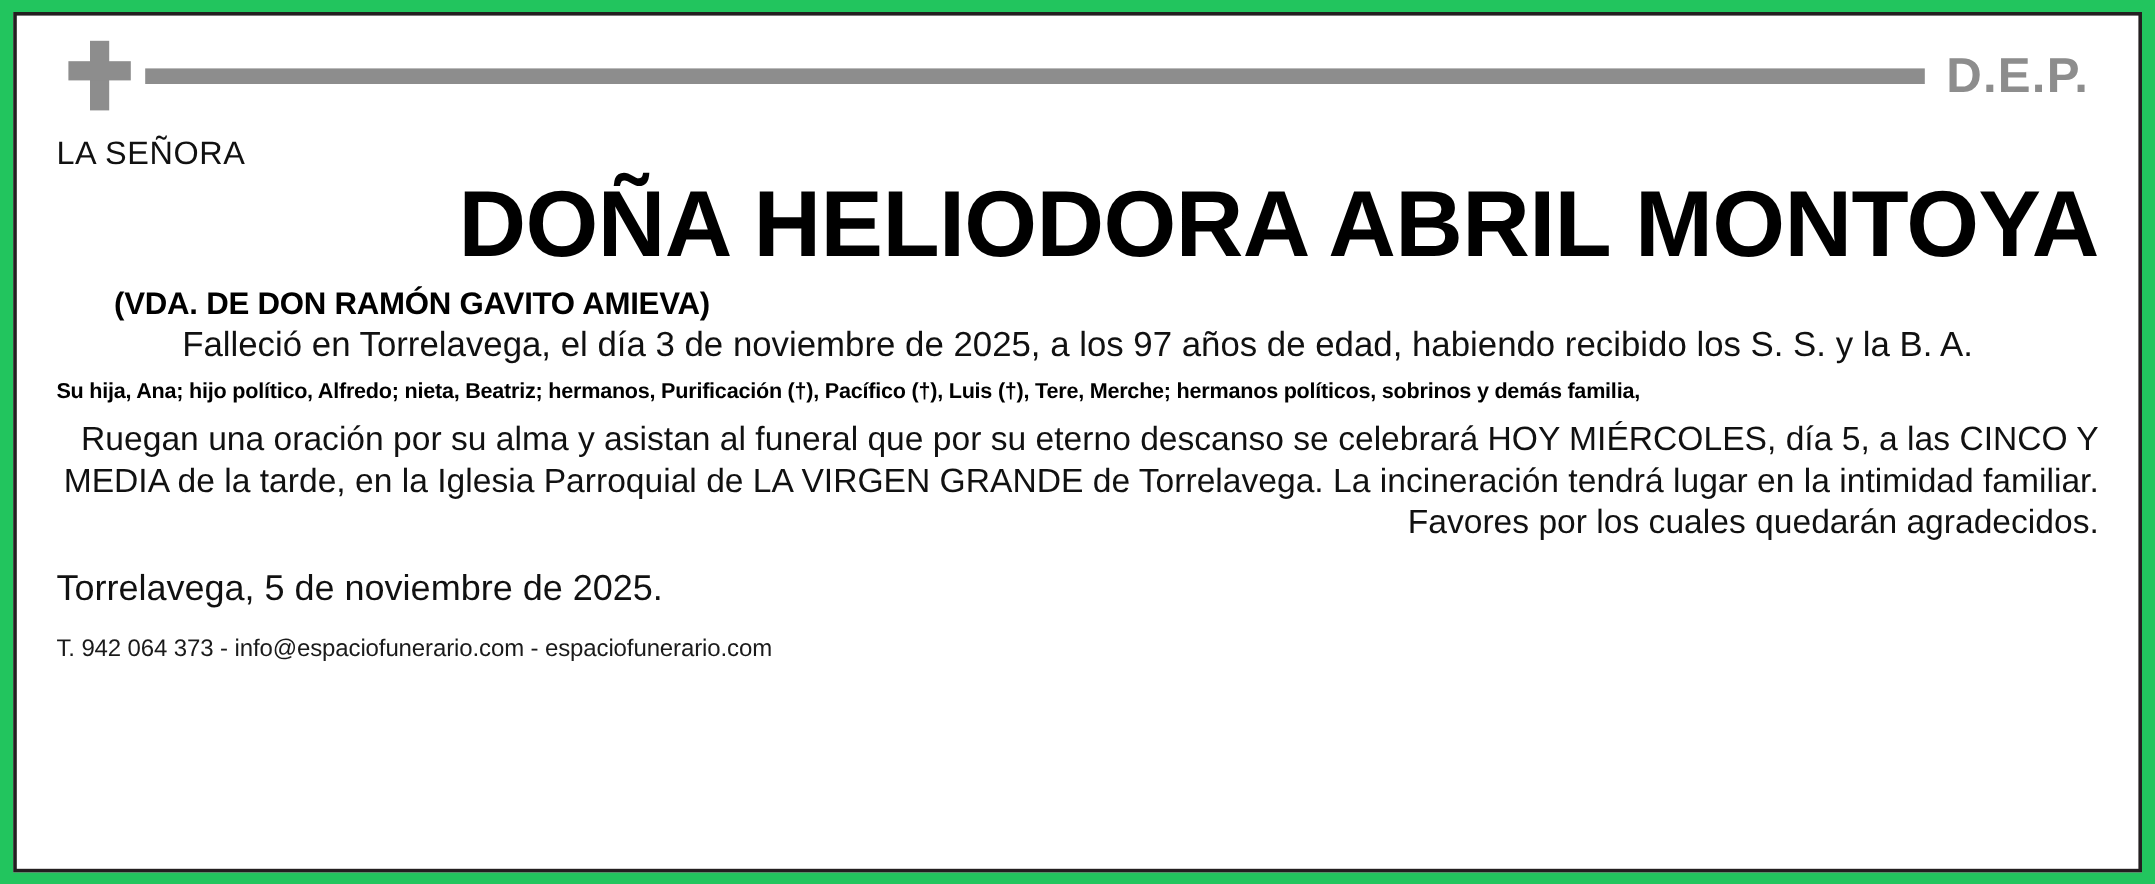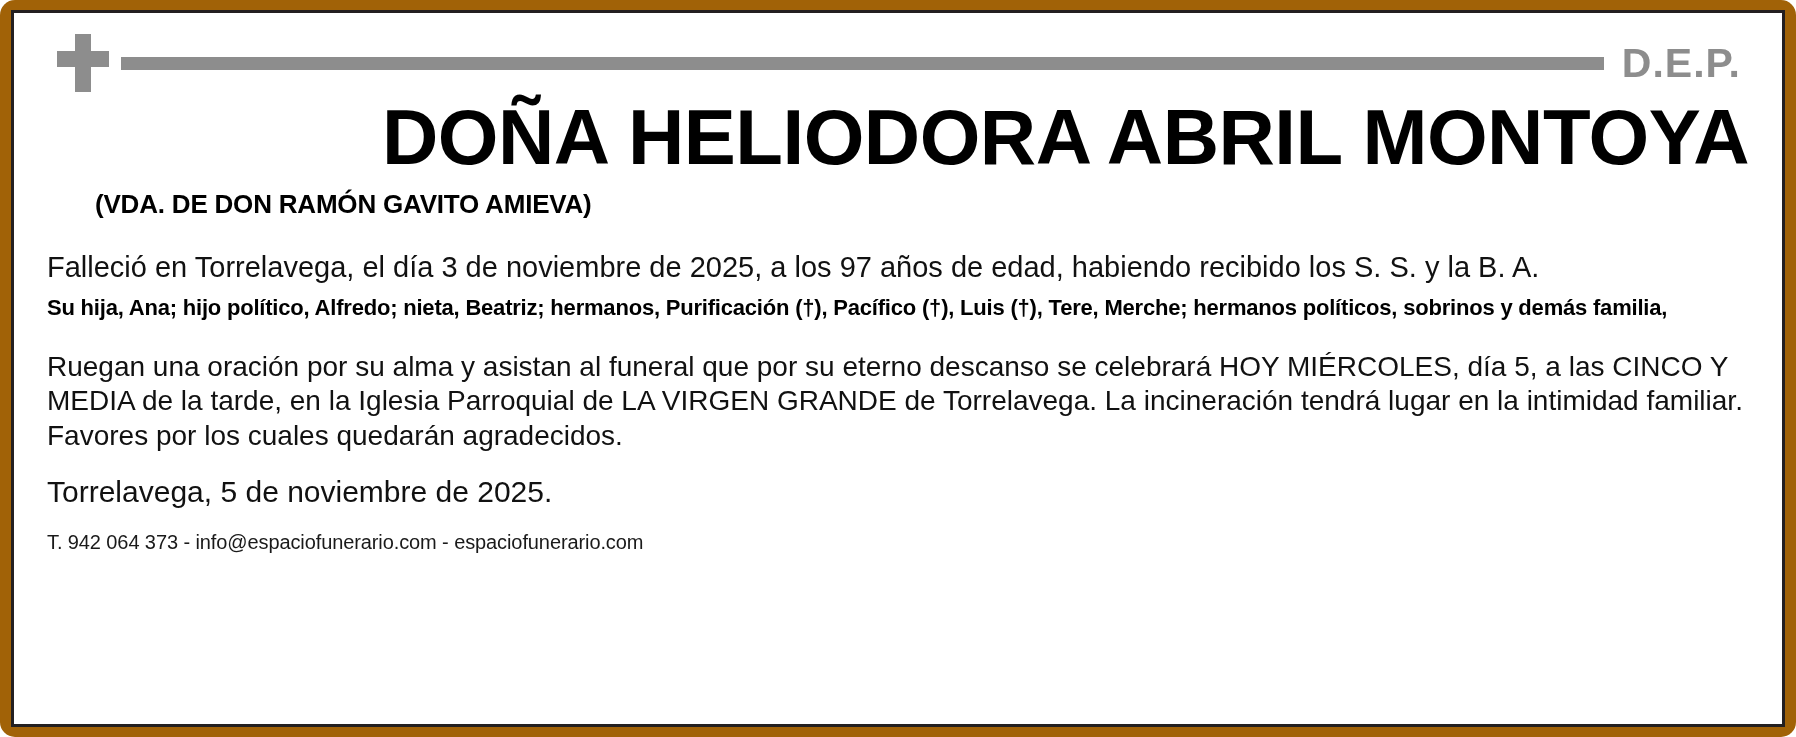--- a/index.html
+++ b/index.html
@@ -8,24 +8,23 @@
     background: #ffffff;
   }
   body {
     font-family: "Liberation Sans", sans-serif;
     -webkit-font-smoothing: antialiased;
   }
   .obituary-page {
     width: 1796px;
     height: 737px;
     box-sizing: border-box;
-    background: #a16207;
+    background: #22c55e;
     position: relative;
     overflow: hidden;
-    border-radius: 15px;
   }
   .obituary-frame {
     position: absolute;
     left: 11px;
     top: 10px;
     right: 11px;
     bottom: 10px;
     border: 3px solid #231f20;
     box-sizing: border-box;
     background: #ffffff;
@@ -107,36 +106,38 @@
     font-size: 26px;
     font-weight: bold;
     color: #000000;
     margin-top: 12px;
     letter-spacing: -0.2px;
     margin-left: 48px;
   }
   .death-line {
     font-size: 29px;
     color: #111111;
-    margin-top: 30px;
+    margin-top: 2px;
     line-height: 1.18;
+    text-align: center;
   }
   .family-line {
-    font-size: 22px;
+    font-size: 18px;
     font-weight: bold;
     color: #000000;
     margin-top: 10px;
     line-height: 1.2;
     letter-spacing: -0.2px;
   }
   .invite-line {
     font-size: 28px;
     color: #111111;
-    margin-top: 29px;
+    margin-top: 12px;
     line-height: 1.23;
+    text-align: right;
   }
   .place-date {
     font-size: 30px;
     color: #111111;
     margin-top: 22px;
   }
   .contact {
     font-size: 20px;
     color: #1a1a1a;
     margin-top: 22px;
@@ -152,20 +153,21 @@
 
       <div class="top-row">
         <div class="cross-icon">
           <div class="v"></div>
           <div class="h"></div>
         </div>
         <div class="rule"></div>
         <div class="dep">D.E.P.</div>
       </div>
 
+      <div class="pretitle">LA SEÑORA</div>
 
       <div class="deceased-name">DOÑA HELIODORA ABRIL MONTOYA</div>
 
       <div class="widow-line">(VDA. DE DON RAMÓN GAVITO AMIEVA)</div>
 
       <div class="death-line">Falleció en Torrelavega, el día 3 de noviembre de 2025, a los 97 años de edad, habiendo recibido los S. S. y la B. A.</div>
 
       <div class="family-line">Su hija, Ana; hijo político, Alfredo; nieta, Beatriz; hermanos, Purificación (†), Pacífico (†), Luis (†), Tere, Merche; hermanos políticos, sobrinos y demás familia,</div>
 
       <div class="invite-line">Ruegan una oración por su alma y asistan al funeral que por su eterno descanso se celebrará HOY MIÉRCOLES, día 5, a las CINCO Y MEDIA de la tarde, en la Iglesia Parroquial de LA VIRGEN GRANDE de Torrelavega. La incineración tendrá lugar en la intimidad familiar. Favores por los cuales quedarán agradecidos.</div>

